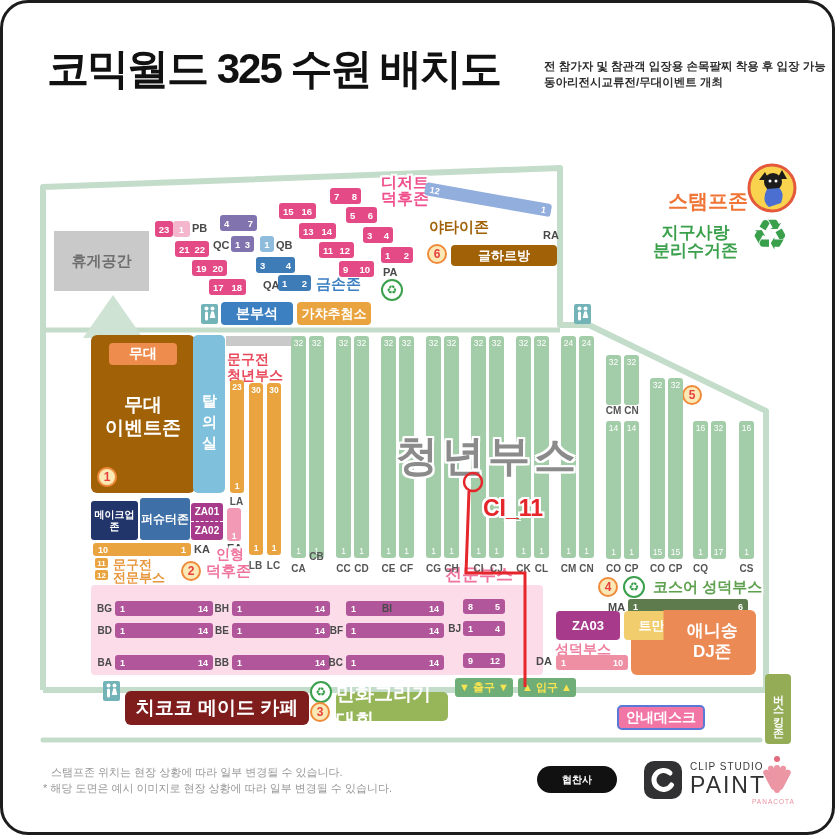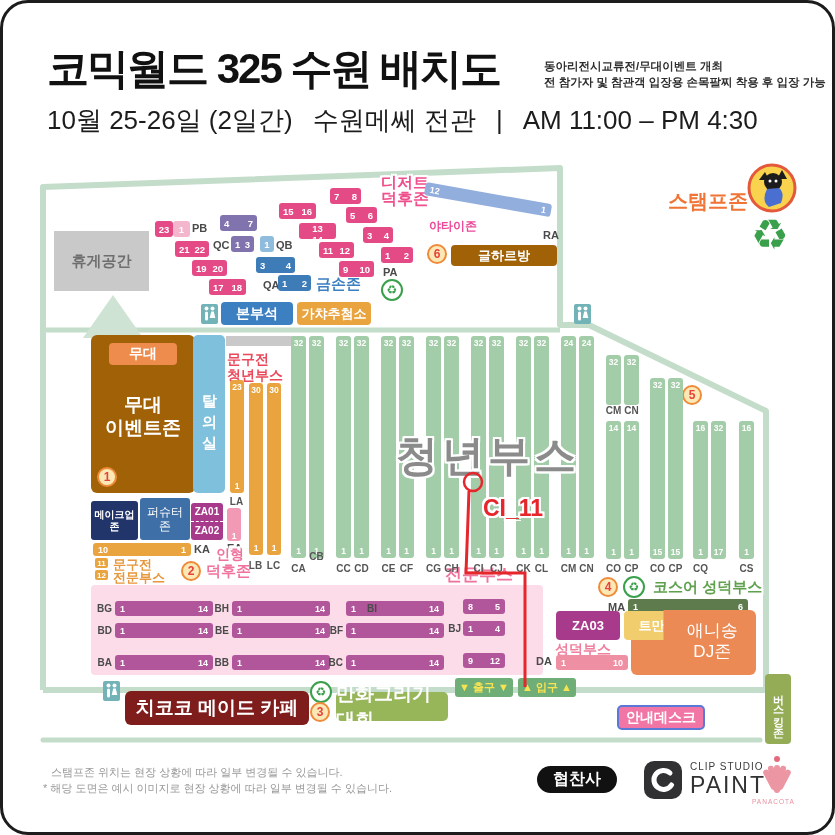--- a/index.html
+++ b/index.html
@@ -7,21 +7,21 @@
   .abs{position:absolute;}
   .b{font-weight:bold;}
   .ow{text-shadow:-2px -2px 0 #fff,2px -2px 0 #fff,-2px 2px 0 #fff,2px 2px 0 #fff,-2px 0 0 #fff,2px 0 0 #fff,0 -2px 0 #fff,0 2px 0 #fff;}
   .title{font-size:42px;font-weight:900;color:#111;letter-spacing:-2px;}
   .notes{font-size:11.5px;color:#2e2e2e;line-height:16px;font-weight:bold;}
   .subtitle{font-size:26px;color:#1c1c1c;display:flex;gap:20px;align-items:center;font-weight:500;}
   .banner{display:flex;align-items:center;justify-content:center;color:#fff;font-weight:bold;box-sizing:border-box;}
   .cnum{width:20px;height:20px;border-radius:50%;background:#fbe9b5;border:2px solid #ef8a3a;color:#e8403c;font-weight:900;font-size:12px;display:flex;align-items:center;justify-content:center;box-sizing:border-box;}
   .rring{width:22px;height:22px;border-radius:50%;border:2px solid #3aa04c;background:#fff;color:#3aa04c;font-size:12px;display:flex;align-items:center;justify-content:center;box-sizing:border-box;}
   .slab{font-size:11px;font-weight:bold;color:#4a4a4a;}
-  .gcol{background:#a3cda8;border-radius:3px;color:#fff;font-size:8.5px;font-weight:bold;display:flex;flex-direction:column;justify-content:space-between;align-items:center;padding:2px 0;box-sizing:border-box;gap:40px;}
+  .gcol{background:#a3cda8;border-radius:3px;color:#fff;font-size:8.5px;font-weight:normal;display:flex;flex-direction:column;justify-content:space-between;align-items:center;padding:2px 0;box-sizing:border-box;gap:40px;}
   .ocol{background:#e9a43f;border-radius:3px;color:#fff;font-size:8.5px;font-weight:bold;display:flex;flex-direction:column;justify-content:space-between;align-items:center;padding:2px 0;box-sizing:border-box;}
   .clab{font-size:10px;font-weight:bold;color:#555;width:16px;text-align:center;}
   .bbar{background:#b1569b;border-radius:3px;color:#fff;font-size:9px;font-weight:bold;display:flex;justify-content:space-between;align-items:center;padding:0 5px;box-sizing:border-box;height:15px;}
   .blab{font-size:10px;font-weight:bold;color:#4a4a4a;width:18px;text-align:right;}
   .pblk{background:#e44b86;border-radius:3px;color:#fff;font-size:9.5px;font-weight:bold;display:flex;justify-content:space-between;align-items:center;padding:0 4px;box-sizing:border-box;height:16px;}
   .plight{background:#f4b6cc;}
   .qpurple{background:#8173ae;}
   .qblue{background:#3e7cb8;}
   .qlight{background:#8fbcdc;}
   .hbar{border-radius:3px;color:#fff;font-size:9px;font-weight:bold;display:flex;justify-content:space-between;align-items:center;padding:0 5px;box-sizing:border-box;}
@@ -35,42 +35,40 @@
   <svg class="abs" style="left:0;top:0;z-index:0" width="835" height="835">
     <path d="M40,687 L40,184 L557,165 L557,322 L586,322 L763,408 L763,687" fill="none" stroke="#c4ddca" stroke-width="6" stroke-linejoin="round"></path>
     <path d="M40,687 H763" fill="none" stroke="#c4ddca" stroke-width="6"></path>
     <path d="M40,327 H557" fill="none" stroke="#c4ddca" stroke-width="5"></path>
     <path d="M40,737 H757" fill="none" stroke="#c4ddca" stroke-width="5" stroke-linecap="round"></path>
     <path d="M80,335 L110,292 L140,335 Z" fill="#cfe3d4"></path>
   </svg>
 
   <div class="abs title" style="left:44px;top:38px">코믹월드 325 수원 배치도</div>
   <div class="abs notes" style="left:541px;top:55px">
+    <div>전 참가자 및 참관객 입장용 손목팔찌 착용 후 입장 가능</div>
     <div>동아리전시교류전/무대이벤트 개최</div>
-    <div>전 참가자 및 참관객 입장용 손목팔찌 착용 후 입장 가능</div>
-  </div>
-  <div class="abs subtitle" style="left:44px;top:100px">
-    <span>10월 25-26일 (2일간)</span>
-    <span>수원메쎄 전관</span>
-    <span>|</span>
-    <span>AM 11:00 – PM 4:30</span>
   </div>
 
   <div class="abs b ow" style="left:665px;top:185px;font-size:20px;color:#f07435">스탬프존</div>
   <div class="abs" style="left:744px;top:160px">
     <svg viewBox="0 0 50 50" width="50" height="50">
       <circle cx="25" cy="25" r="23" fill="#f9d34d" stroke="#e4593b" stroke-width="3"></circle>
       <path d="M18 9 L22 17 L12 17 Z" fill="#1c1c1c"></path>
         <path d="M35 7 L30 16 L40 16 Z" fill="#1c1c1c"></path>
       <circle cx="26" cy="19" r="9" fill="#1c1c1c"></circle>
       <path d="M20 26 Q14 38 22 44 L34 40 Q38 30 32 25 Z" fill="#4a6fd0"></path>
       <circle cx="23" cy="18" r="1.5" fill="#fff"></circle>
         <circle cx="29" cy="18" r="1.5" fill="#fff"></circle>
     </svg>
   </div>
+  <div class="abs b" style="left:640px;top:221px;width:105px;text-align:center;font-size:17px;color:#3aa04c;line-height:18px">
+    <div>지구사랑</div>
+    <div>분리수거존</div>
+  </div>
   <div class="abs" style="left:748px;top:208px;font-size:42px;line-height:48px;color:#3aa04c">♻</div>
 
   <div class="abs banner" style="left:51px;top:228px;width:95px;height:60px;background:#c9c9c9;color:#6e6e6e;font-size:15px">휴게공간</div>
   <div class="abs" style="left:223px;top:333px;width:77px;height:10px;background:#c9c9c9"></div>
 
   <div class="abs slab" style="left:189px;top:219px">PB</div>
   <div class="abs slab" style="left:210px;top:236px">QC</div>
   <div class="abs slab" style="left:273px;top:236px">QB</div>
   <div class="abs slab" style="left:260px;top:276px">QA</div>
   <div class="abs slab" style="left:380px;top:263px">PA</div>
@@ -79,21 +77,21 @@
   <div class="abs b ow" style="left:313px;top:272px;font-size:15px;color:#3d80c2">금손존</div>
   <div class="abs b ow" style="left:375px;top:172px;width:54px;text-align:center;font-size:16px;color:#f04f8d;line-height:16px">
     <div>디저트</div>
     <div>덕후존</div>
   </div>
 
   <div class="abs hbar" style="left:422px;top:179px;width:128px;height:13px;background:#92aedd;transform:rotate(10deg);transform-origin:left center">
     <span>12</span>
     <span>1</span>
   </div>
-  <div class="abs b ow" style="left:426px;top:215px;font-size:12px;color:#ec4899">야타이존</div>
+  <div class="abs b ow" style="left:426px;top:215px;font-size:15px;color:#a16207">야타이존</div>
 
   <div class="abs cnum" style="left:424px;top:241px">6</div>
   <div class="abs banner" style="left:448px;top:242px;width:106px;height:21px;background:#a16207;border-radius:4px;font-size:13px">글하르방</div>
   <div class="abs rring" style="left:378px;top:276px">♻</div>
 
   <div class="abs banner" style="left:218px;top:299px;width:72px;height:23px;background:#3d80c2;border-radius:4px;font-size:14px">본부석</div>
   <div class="abs banner" style="left:294px;top:299px;width:74px;height:23px;background:#e9a43f;border-radius:4px;font-size:13px">가챠추첨소</div>
 
   <div class="abs" style="left:198px;top:301px">
     <svg viewBox="0 0 17 20" width="17" height="20">
@@ -135,21 +133,21 @@
 
   <div class="abs b" style="left:224px;top:348px;width:64px;font-size:14px;color:#e8495c;line-height:16px">
     <div>문구전</div>
     <div>청년부스</div>
   </div>
 
   <div class="abs" style="left:88px;top:498px;width:47px;height:39px;background:#22356b;border-radius:3px;display:flex;flex-direction:column;align-items:center;justify-content:center;color:#fff;font-weight:bold;font-size:10px;line-height:12px">
     <div>메이크업</div>
     <div>존</div>
   </div>
-  <div class="abs" style="left:137px;top:495px;width:50px;height:42px;background:#3e6fa6;border-radius:3px;display:flex;flex-direction:column;align-items:center;justify-content:center;color:#fff;font-weight:normal;font-size:12px;line-height:14px">
+  <div class="abs" style="left:137px;top:495px;width:50px;height:42px;background:#3e6fa6;border-radius:3px;display:flex;flex-direction:row;align-items:center;justify-content:center;color:#fff;font-weight:bold;font-size:12px;line-height:14px">
     <div>퍼슈터</div>
     <div>존</div>
   </div>
   <div class="abs" style="left:188px;top:500px;width:32px;height:37px;background:#a83a8c;border-radius:3px;color:#fff;font-weight:bold;font-size:10px;text-align:center">
     <div style="height:18px;line-height:18px;border-bottom:1px dashed #fff">ZA01</div>
     <div style="height:18px;line-height:18px">ZA02</div>
   </div>
 
   <div class="abs hbar" style="left:90px;top:540px;width:98px;height:13px;background:#e9a43f">
     <span>10</span>
@@ -177,21 +175,21 @@
   <div class="abs b ow" style="left:650px;top:575px;font-size:15px;color:#5fa04f">코스어 성덕부스</div>
   <div class="abs hbar" style="left:625px;top:596px;width:120px;height:16px;background:#5d7b4c">
     <span>1</span>
     <span>6</span>
   </div>
   <div class="abs slab" style="left:605px;top:598px">MA</div>
 
   <div class="abs banner" style="left:553px;top:608px;width:64px;height:29px;background:#a83a8c;border-radius:4px;font-size:13px">ZA03</div>
   <div class="abs banner" style="left:621px;top:608px;width:68px;height:29px;background:#f2cd6e;border-radius:4px;font-size:13px">트만장</div>
   <div class="abs" style="left:628px;top:607px;width:125px;height:65px;background:#ec8a55;border-radius:6px;clip-path:polygon(26% 0,100% 0,100% 100%,0 100%,0 46%,26% 46%)">
-    <div style="position:absolute;left:30%;width:70%;top:10px;text-align:center;color:#fff;font-weight:400;font-size:17px;line-height:21px">
+    <div style="position:absolute;left:30%;width:70%;top:10px;text-align:center;color:#fff;font-weight:700;font-size:17px;line-height:21px">
       <div>애니송</div>
       <div>DJ존</div>
     </div>
   </div>
   <div class="abs b ow" style="left:552px;top:638px;font-size:14px;color:#ef7f9e">성덕부스</div>
   <div class="abs hbar" style="left:553px;top:652px;width:72px;height:15px;background:#ef8fa4">
     <span>1</span>
     <span>10</span>
   </div>
   <div class="abs slab" style="left:533px;top:652px">DA</div>
@@ -338,21 +336,21 @@
         <span>20</span>
       </div>
       <div class="abs pblk" style="left: 206px; top: 276px; width: 37px; height: 16px;">
         <span>17</span>
         <span>18</span>
       </div>
       <div class="abs pblk" style="left: 276px; top: 200px; width: 37px; height: 16px;">
         <span>15</span>
         <span>16</span>
       </div>
-      <div class="abs pblk" style="left: 296px; top: 220px; width: 37px; height: 16px; flex-direction: column;">
+      <div class="abs pblk" style="left: 296px; top: 220px; width: 37px; height: 16px;">
         <span>13</span>
         <span>14</span>
       </div>
       <div class="abs pblk" style="left: 316px; top: 239px; width: 35px; height: 16px;">
         <span>11</span>
         <span>12</span>
       </div>
       <div class="abs pblk" style="left: 336px; top: 258px; width: 35px; height: 16px;">
         <span>9</span>
         <span>10</span>
@@ -397,21 +395,21 @@
       <div class="abs blab" style="left: 91px; top: 600px; width: 18px;">BG</div>
       <div class="abs bbar" style="left: 229px; top: 598px; width: 98px; height: 15px;">
         <span>1</span>
         <span>14</span>
       </div>
       <div class="abs blab" style="left: 208px; top: 600px; width: 18px;">BH</div>
       <div class="abs bbar" style="left: 343px; top: 598px; width: 98px; height: 15px;">
         <span>1</span>
         <span>14</span>
       </div>
-      <div class="abs blab" style="left: 320px; top: 600px; width: 18px; padding-left: 36px;">BI</div>
+      <div class="abs blab" style="left: 335px; top: 600px; width: 18px; padding-left: 36px;">BI</div>
       <div class="abs bbar" style="left: 112px; top: 620px; width: 98px; height: 15px;">
         <span>1</span>
         <span>14</span>
       </div>
       <div class="abs blab" style="left: 91px; top: 622px; width: 18px;">BD</div>
       <div class="abs bbar" style="left: 229px; top: 620px; width: 98px; height: 15px;">
         <span>1</span>
         <span>14</span>
       </div>
       <div class="abs blab" style="left: 208px; top: 622px; width: 18px;">BE</div>
@@ -463,21 +461,21 @@
   <div class="abs banner" style="left:333px;top:689px;width:112px;height:29px;background:#97b559;border-radius:5px;font-size:19px">만화그리기대회</div>
   <div class="abs banner" style="left:452px;top:675px;width:58px;height:19px;background:#6fae76;border-radius:3px;font-size:11px;color:#f8e353">▼ 출구 ▼</div>
   <div class="abs banner" style="left:515px;top:675px;width:58px;height:19px;background:#6fae76;border-radius:3px;font-size:11px;color:#f8e353">▲ 입구 ▲</div>
   <div class="abs banner" style="left:614px;top:702px;width:88px;height:25px;background:#f175a5;border:2px solid #5a79d6;border-radius:5px;font-size:14px">안내데스크</div>
   <div class="abs vtext" style="left:762px;top:671px;width:26px;height:70px;background:#93ac55;border-radius:4px;font-size:11px">버스킹존</div>
 
   <div class="abs" style="left:40px;top:761px;font-size:11px;color:#989898;line-height:16px">
     <div style="padding-left:8px">스탬프존 위치는 현장 상황에 따라 일부 변경될 수 있습니다.</div>
     <div>* 해당 도면은 예시 이미지로 현장 상황에 따라 일부 변경될 수 있습니다.</div>
   </div>
-  <div class="abs banner" style="left:534px;top:763px;width:80px;height:27px;background:#111;border-radius:14px;font-size:16px">협찬사</div>
+  <div class="abs banner" style="left:534px;top:763px;width:80px;height:27px;background:#111;border-radius:14px;font-size:10px">협찬사</div>
   <div class="abs" style="left:640px;top:757px">
     <svg viewBox="0 0 40 40" width="40" height="40">
         <rect x="1" y="1" width="38" height="38" rx="10" fill="#313133"></rect>
         <path d="M27 13 A9.5 9.5 0 1 0 28.5 25" stroke="#fff" stroke-width="5" fill="none" stroke-linecap="round"></path>
       </svg>
   </div>
   <div class="abs" style="left:687px;top:758px">
     <div style="font-size:10px;color:#3c3c3c;letter-spacing:1px">CLIP STUDIO</div>
     <div style="font-size:23px;color:#323232;letter-spacing:2px">PAINT</div>
   </div>

